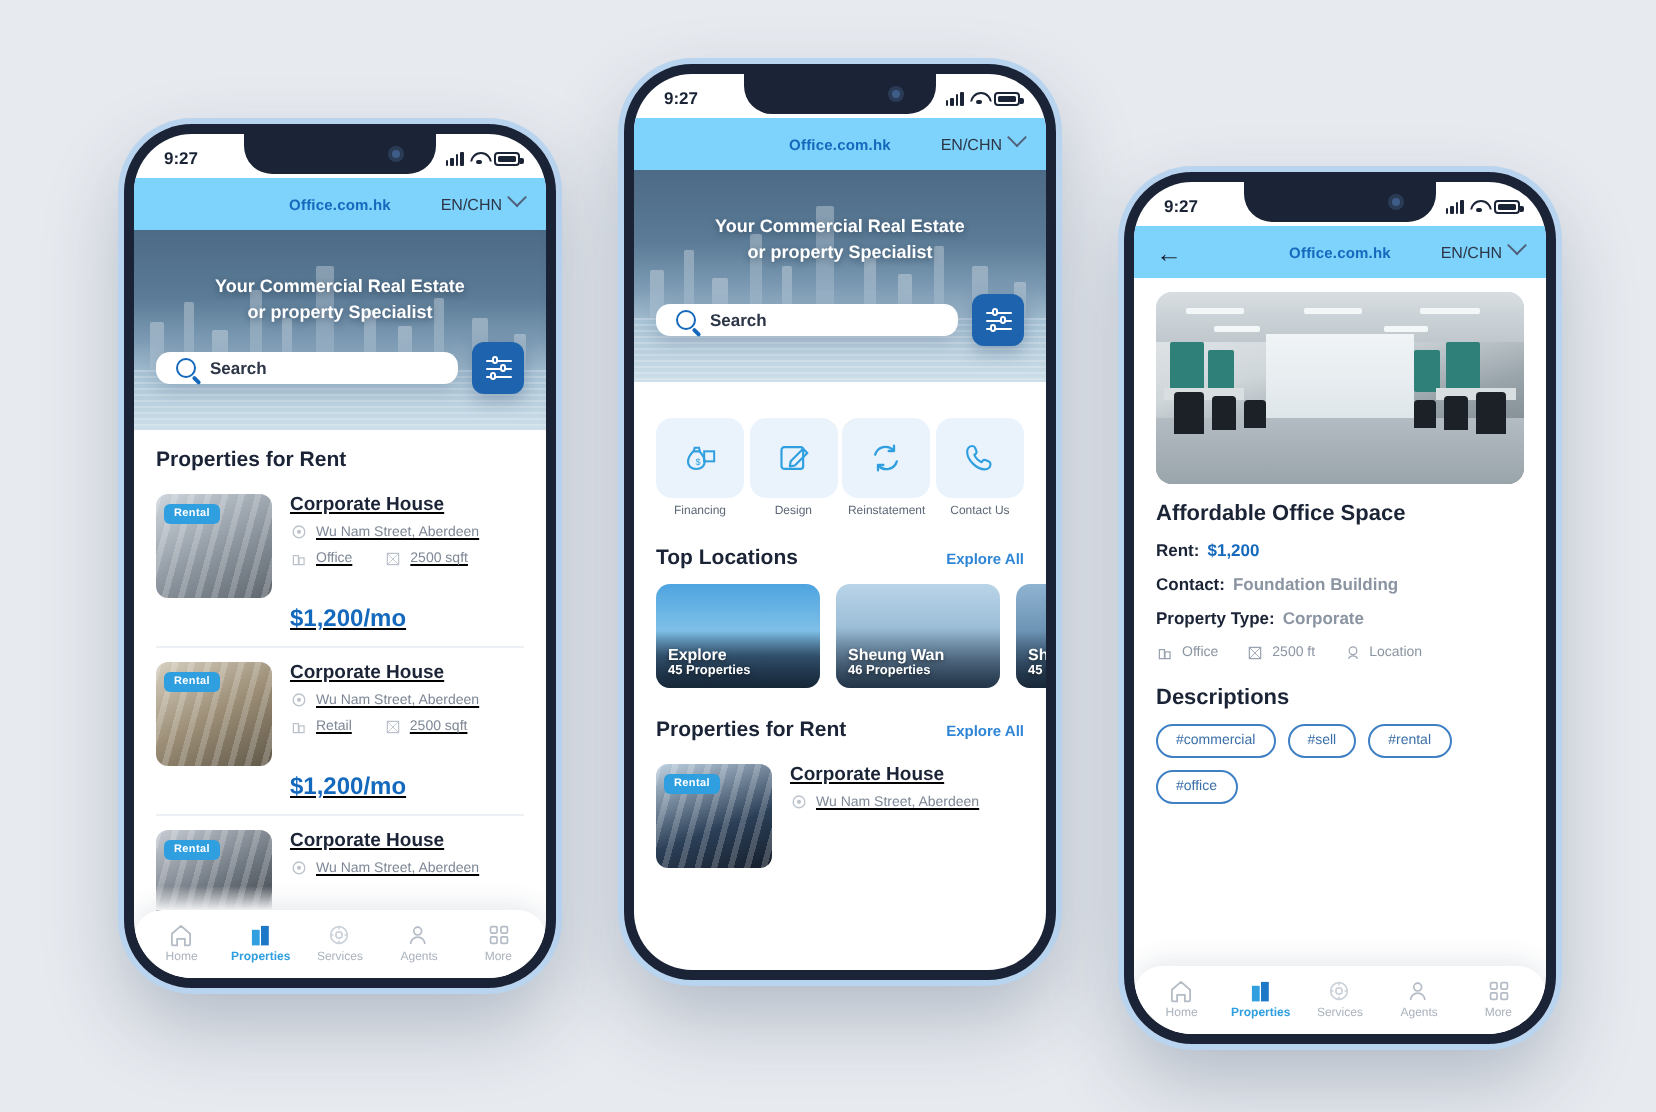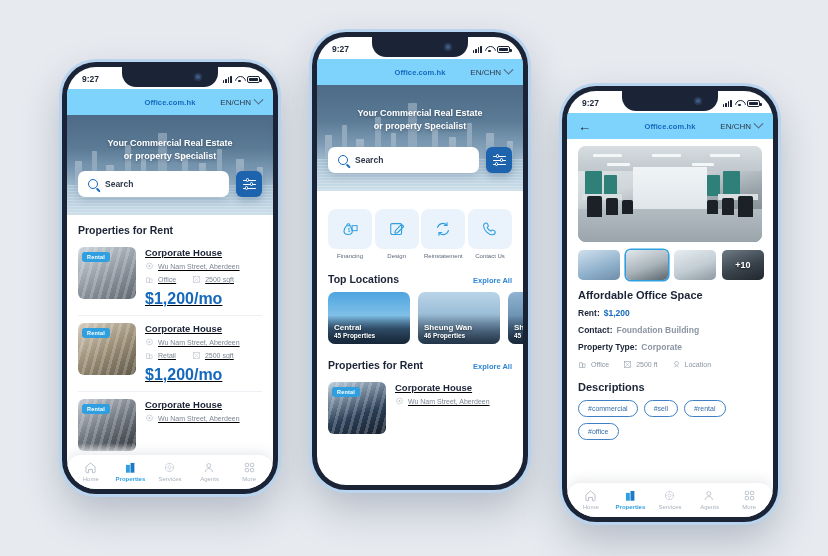--- a/index.html
+++ b/index.html
@@ -83,21 +83,21 @@
   }
   .appbar .back {
     font-size: 13px; color:#1b2436; line-height:1; width: 18px;
   }
   .logo {
     position:absolute; left:50%; transform:translateX(-50%);
     font-size: 7.5px; font-weight:bold; color:#1469bd; letter-spacing:.1px;
     white-space: nowrap;
   }
   .lang {
-    margin-left:auto; display:flex; align-items:center; gap:4px;
+    margin-left:auto; display:flex; gap:4px;
     font-size: 8px; color:#2c3647; font-weight:500;
   }
   .chev {
     width: 7px; height: 7px; border-right:1.3px solid #51607a; border-bottom:1.3px solid #51607a;
     transform: rotate(45deg) translate(-2px,-2px);
   }
 
   
   .hero {
     position:relative; height: 100px; overflow:hidden;
@@ -123,21 +123,21 @@
     position:absolute; top: 22px; left:0; right:0; text-align:center;
     color:#fff; font-size: 9px; font-weight:bold; line-height:1.45;
     text-shadow: 0 1px 3px rgba(20,35,55,.45);
     z-index:5;
   }
   .searchrow {
     position:absolute; left:11px; right:11px; bottom: 18px;
     display:flex; align-items:center; gap:7px; z-index:6;
   }
   .searchbox {
-    flex:1; height: 26px; background:#fff; border-radius: 7px;
+    flex:1; height: 16px; background:#fff; border-radius: 7px;
     display:flex; align-items:center; gap:7px; padding: 0 10px;
     box-shadow: 0 3px 9px rgba(20,40,70,.18);
   }
   .mag { width:10px;height:10px;border:1.5px solid #1469bd;border-radius:50%;position:relative;flex:none;}
   .mag::after{content:"";position:absolute;right:-3.4px;bottom:-2.4px;width:4.5px;height:1.5px;background:#1469bd;transform:rotate(45deg);border-radius:1px;}
   .searchbox span { font-size: 8.5px; color:#2c3647; font-weight:bold; }
   .filterbtn {
     width:26px;height:26px;border-radius:6px;background:#1e63ad;
     display:flex;align-items:center;justify-content:center;flex:none;
     box-shadow: 0 3px 9px rgba(20,50,90,.3);
@@ -174,21 +174,21 @@
   .badge {
     position:absolute; left:4px; top:5px; background:#2f9fe0; color:#fff;
     font-size:5.5px; font-weight:bold; padding: 2px 5px; border-radius: 3px;
     letter-spacing:.2px;
   }
   .pinfo { flex:1; min-width:0; }
   .pname { font-size: 9.5px; font-weight:bold; color:#1b2436; margin-bottom: 4px; }
   .meta { display:flex; align-items:center; gap:4px; font-size:7px; color:#7d8795; margin-bottom:4px;}
   .meta .ic { width:9px;height:9px;flex:none;opacity:.65;}
   .metarow { display:flex; gap:16px; }
-  .price { font-size: 16px; font-weight:bold; color:#1469bd; margin-top:2px;}
+  .price { font-size: 12px; font-weight:bold; color:#1469bd; margin-top:14px;}
 
   
   .qlinks { display:flex; justify-content:space-between; margin-top:7px; }
   .qitem { width: 44px; text-align:center; }
   .qbox {
     width:44px;height:40px;border-radius:8px;background:#eaf3fc;
     display:flex;align-items:center;justify-content:center;
   }
   .qlabel { font-size:6px; color:#5d6878; margin-top:4px; }
 
@@ -587,21 +587,21 @@
         </div>
 
         <div class="sec-head" style="margin-top:14px">
           <div class="sec-title">Top Locations</div>
           <div class="explore">Explore All</div>
         </div>
         <div class="locs">
           <div class="loc">
             <div class="shade"></div>
             <div class="cap">
-              <div class="cn">Central</div>
+              <div class="cn">Explore</div>
               <div class="cc">45 Properties</div>
             </div>
           </div>
           <div class="loc l2">
             <div class="shade"></div>
             <div class="cap">
               <div class="cn">Sheung Wan</div>
               <div class="cc">46 Properties</div>
             </div>
           </div>
@@ -687,28 +687,20 @@
           <div class="desk" style="left:76%;top:50%;width:22%;height:6%"></div>
           <div class="chair" style="left:5%;top:52%;width:8%;height:22%"></div>
           <div class="chair" style="left:15%;top:54%;width:7%;height:18%"></div>
           <div class="chair" style="left:24%;top:56%;width:6%;height:15%"></div>
           <div class="chair" style="left:70%;top:56%;width:6%;height:15%"></div>
           <div class="chair" style="left:78%;top:54%;width:7%;height:18%"></div>
           <div class="chair" style="left:87%;top:52%;width:8%;height:22%"></div>
         </div>
       </div>
 
-      <div class="thumbs">
-        <div class="th"></div>
-        <div class="th b sel"></div>
-        <div class="th c"></div>
-        <div class="th d">
-          <div class="plus">+10</div>
-        </div>
-      </div>
 
       <div class="dtitle">Affordable Office Space</div>
 
       <div class="dline">
         <span>Rent:</span><span class="vp">$1,200</span>
       </div>
       <div class="dline">
         <span>Contact:</span><span class="v">Foundation Building</span>
       </div>
       <div class="dline">

